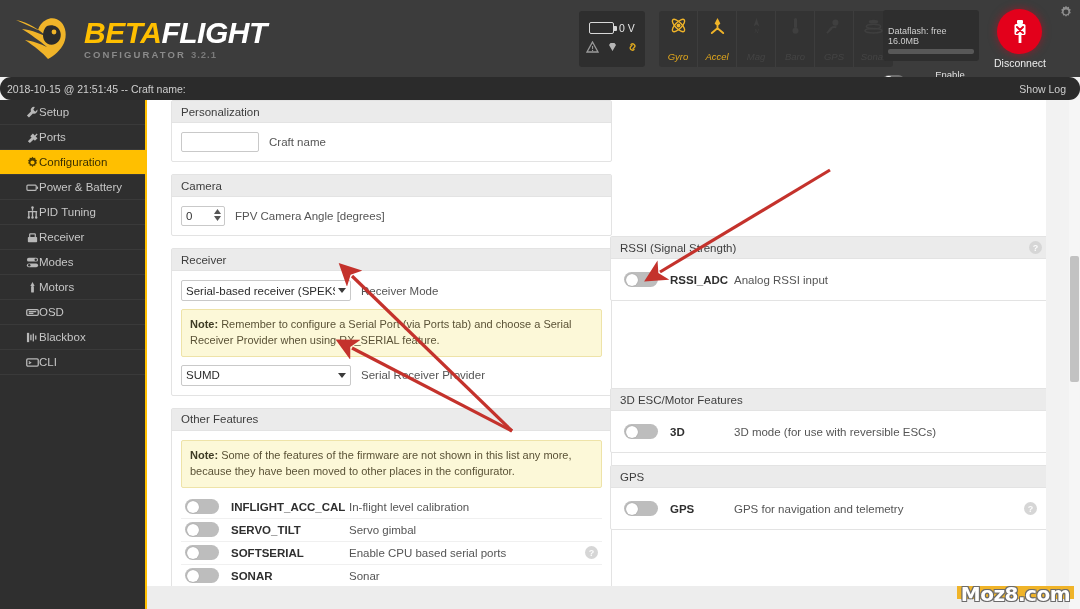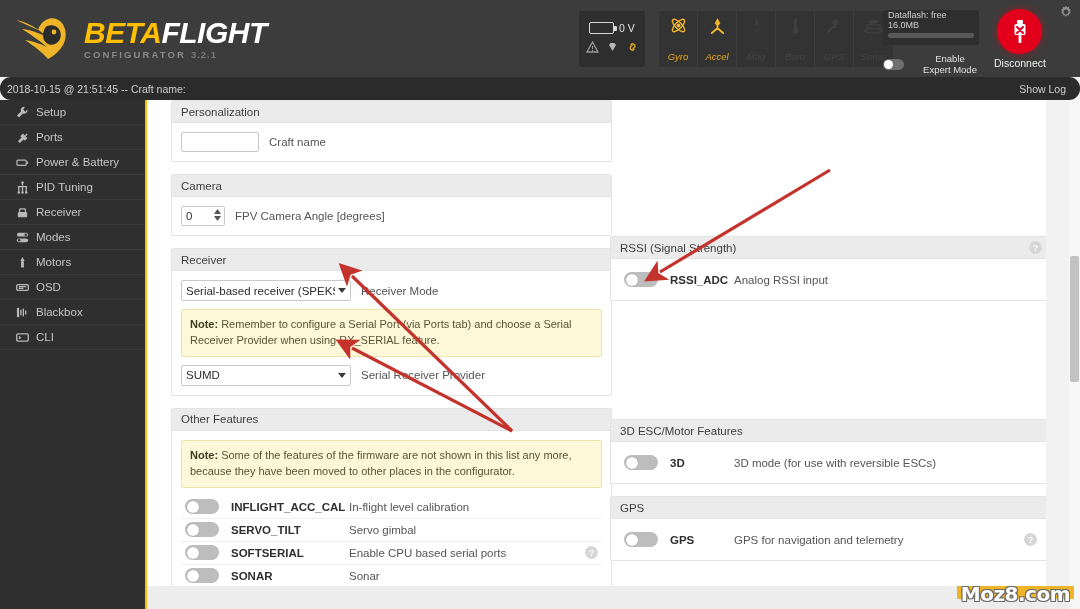--- a/index.html
+++ b/index.html
@@ -69,21 +69,21 @@
   .sensor:last-child { border-right: none; }
   .sensor .s-label { font-size: 9.5px; }
   .sensor.on .s-label { color: #e3a81c; }
   .sensor.off .s-label { color: #444444; }
   .sensor.on svg { fill: #f0b429; stroke: #f0b429; }
   .sensor.off svg { fill: #3f3f3f; stroke: #3f3f3f; }
 
   
   .dataflash-wrap { position: absolute; left: 883px; top: 10px; width: 96px; }
   .dataflash {
-    background: #2e2e2e; border-radius: 3px; padding: 0 5px 7px 5px;
+    background: #2e2e2e; border-radius: 3px; padding: 16px 5px 7px 5px;
     position: relative;
   }
   .df-text { font-size: 9px; color: #cfcfcf; line-height: 1.15; }
   .df-bar {
     margin-top: 2px; height: 5px; background: #585858; border-radius: 2px;
     width: 100%;
   }
   .expert-row {
     margin-top: 9px; display: flex; align-items: center; gap: 17px;
   }
@@ -124,22 +124,22 @@
   .show-log {
     font-size: 10.5px; color: #cfcfcf; position: absolute; right: 14px;
   }
 
   
   .sidebar {
     position: absolute; left: 0; top: 100px; width: 147px; height: 509px;
     background: #2f2f2f; border-right: 2px solid #ffbf00;
   }
   .nav-item {
-    height: 25px; display: flex; align-items: center; gap: 7px;
-    padding-left: 15px; border-bottom: 1px solid #3a3a3a;
+    height: 25px; display: flex; align-items: center; 
+    padding-left: 25px; border-bottom: 1px solid #3a3a3a;
     font-size: 11.5px; color: #c6c6c6;
   }
   .nav-item.active {
     background: #ffbf00; color: #3a2f00; font-weight: normal;
   }
   .nav-item.active svg { fill: #4a3a00; stroke: #4a3a00; }
   .nav-item svg { fill: #b8b8b8; stroke: #b8b8b8; }
   .nav-ico { width: 14px; height: 14px; display: flex;
     align-items: center; justify-content: center; flex: none; }
 
@@ -432,20 +432,28 @@
 
     <div class="nav-item">
       <span class="nav-ico">
         <svg width="13" height="13" viewBox="0 0 14 14">
             <path d="M2 11 L6 7 L4.6 5.6 L7.4 2.8 L9.4 4.8 L11.5 2.7 L12.5 3.7 L10.4 5.8 L12.4 7.8 L9.6 10.6 L8.2 9.2 L4.2 13 Z" stroke="none"></path>
           </svg>
       </span>
       <span>Ports</span>
     </div>
 
+    <div class="nav-item active">
+      <span class="nav-ico">
+        <svg width="13" height="13" viewBox="0 0 16 16">
+            <path d="M8 5.4 A2.6 2.6 0 1 0 8 10.6 A2.6 2.6 0 1 0 8 5.4 Z M8 0.8 L9.3 2.6 L11.4 2.1 L11.6 4.3 L13.5 5.2 L12.5 7.1 L13.5 9 L11.6 9.9 L11.4 12.1 L9.3 11.6 L8 13.4 L6.7 11.6 L4.6 12.1 L4.4 9.9 L2.5 9 L3.5 7.1 L2.5 5.2 L4.4 4.3 L4.6 2.1 L6.7 2.6 Z" fill-rule="evenodd" stroke="none"></path>
+          </svg>
+      </span>
+      <span>Configuration</span>
+    </div>
 
     <div class="nav-item">
       <span class="nav-ico">
         <svg width="13" height="13" viewBox="0 0 14 14">
             <rect x="1" y="4.5" width="10" height="5.5" rx="1" fill="none" stroke-width="1.3"></rect>
             <rect x="11.4" y="6" width="1.6" height="2.5" stroke="none"></rect>
           </svg>
       </span>
       <span>Power &amp; Battery</span>
     </div>
@@ -637,21 +645,21 @@
         </div>
         <div class="panel-body">
           <div class="feature-row wide">
             <div class="toggle"></div>
             <span class="feat-name">RSSI_ADC</span>
             <span class="feat-desc">Analog RSSI input</span>
           </div>
         </div>
       </div>
 
-      <div class="panel" style="margin-top:118px;">
+      <div class="panel" style="margin-top:87px;">
         <div class="panel-head">3D ESC/Motor Features</div>
         <div class="panel-body">
           <div class="feature-row wide">
             <div class="toggle"></div>
             <span class="feat-name">3D</span>
             <span class="feat-desc">3D mode (for use with reversible ESCs)</span>
           </div>
         </div>
       </div>
 

